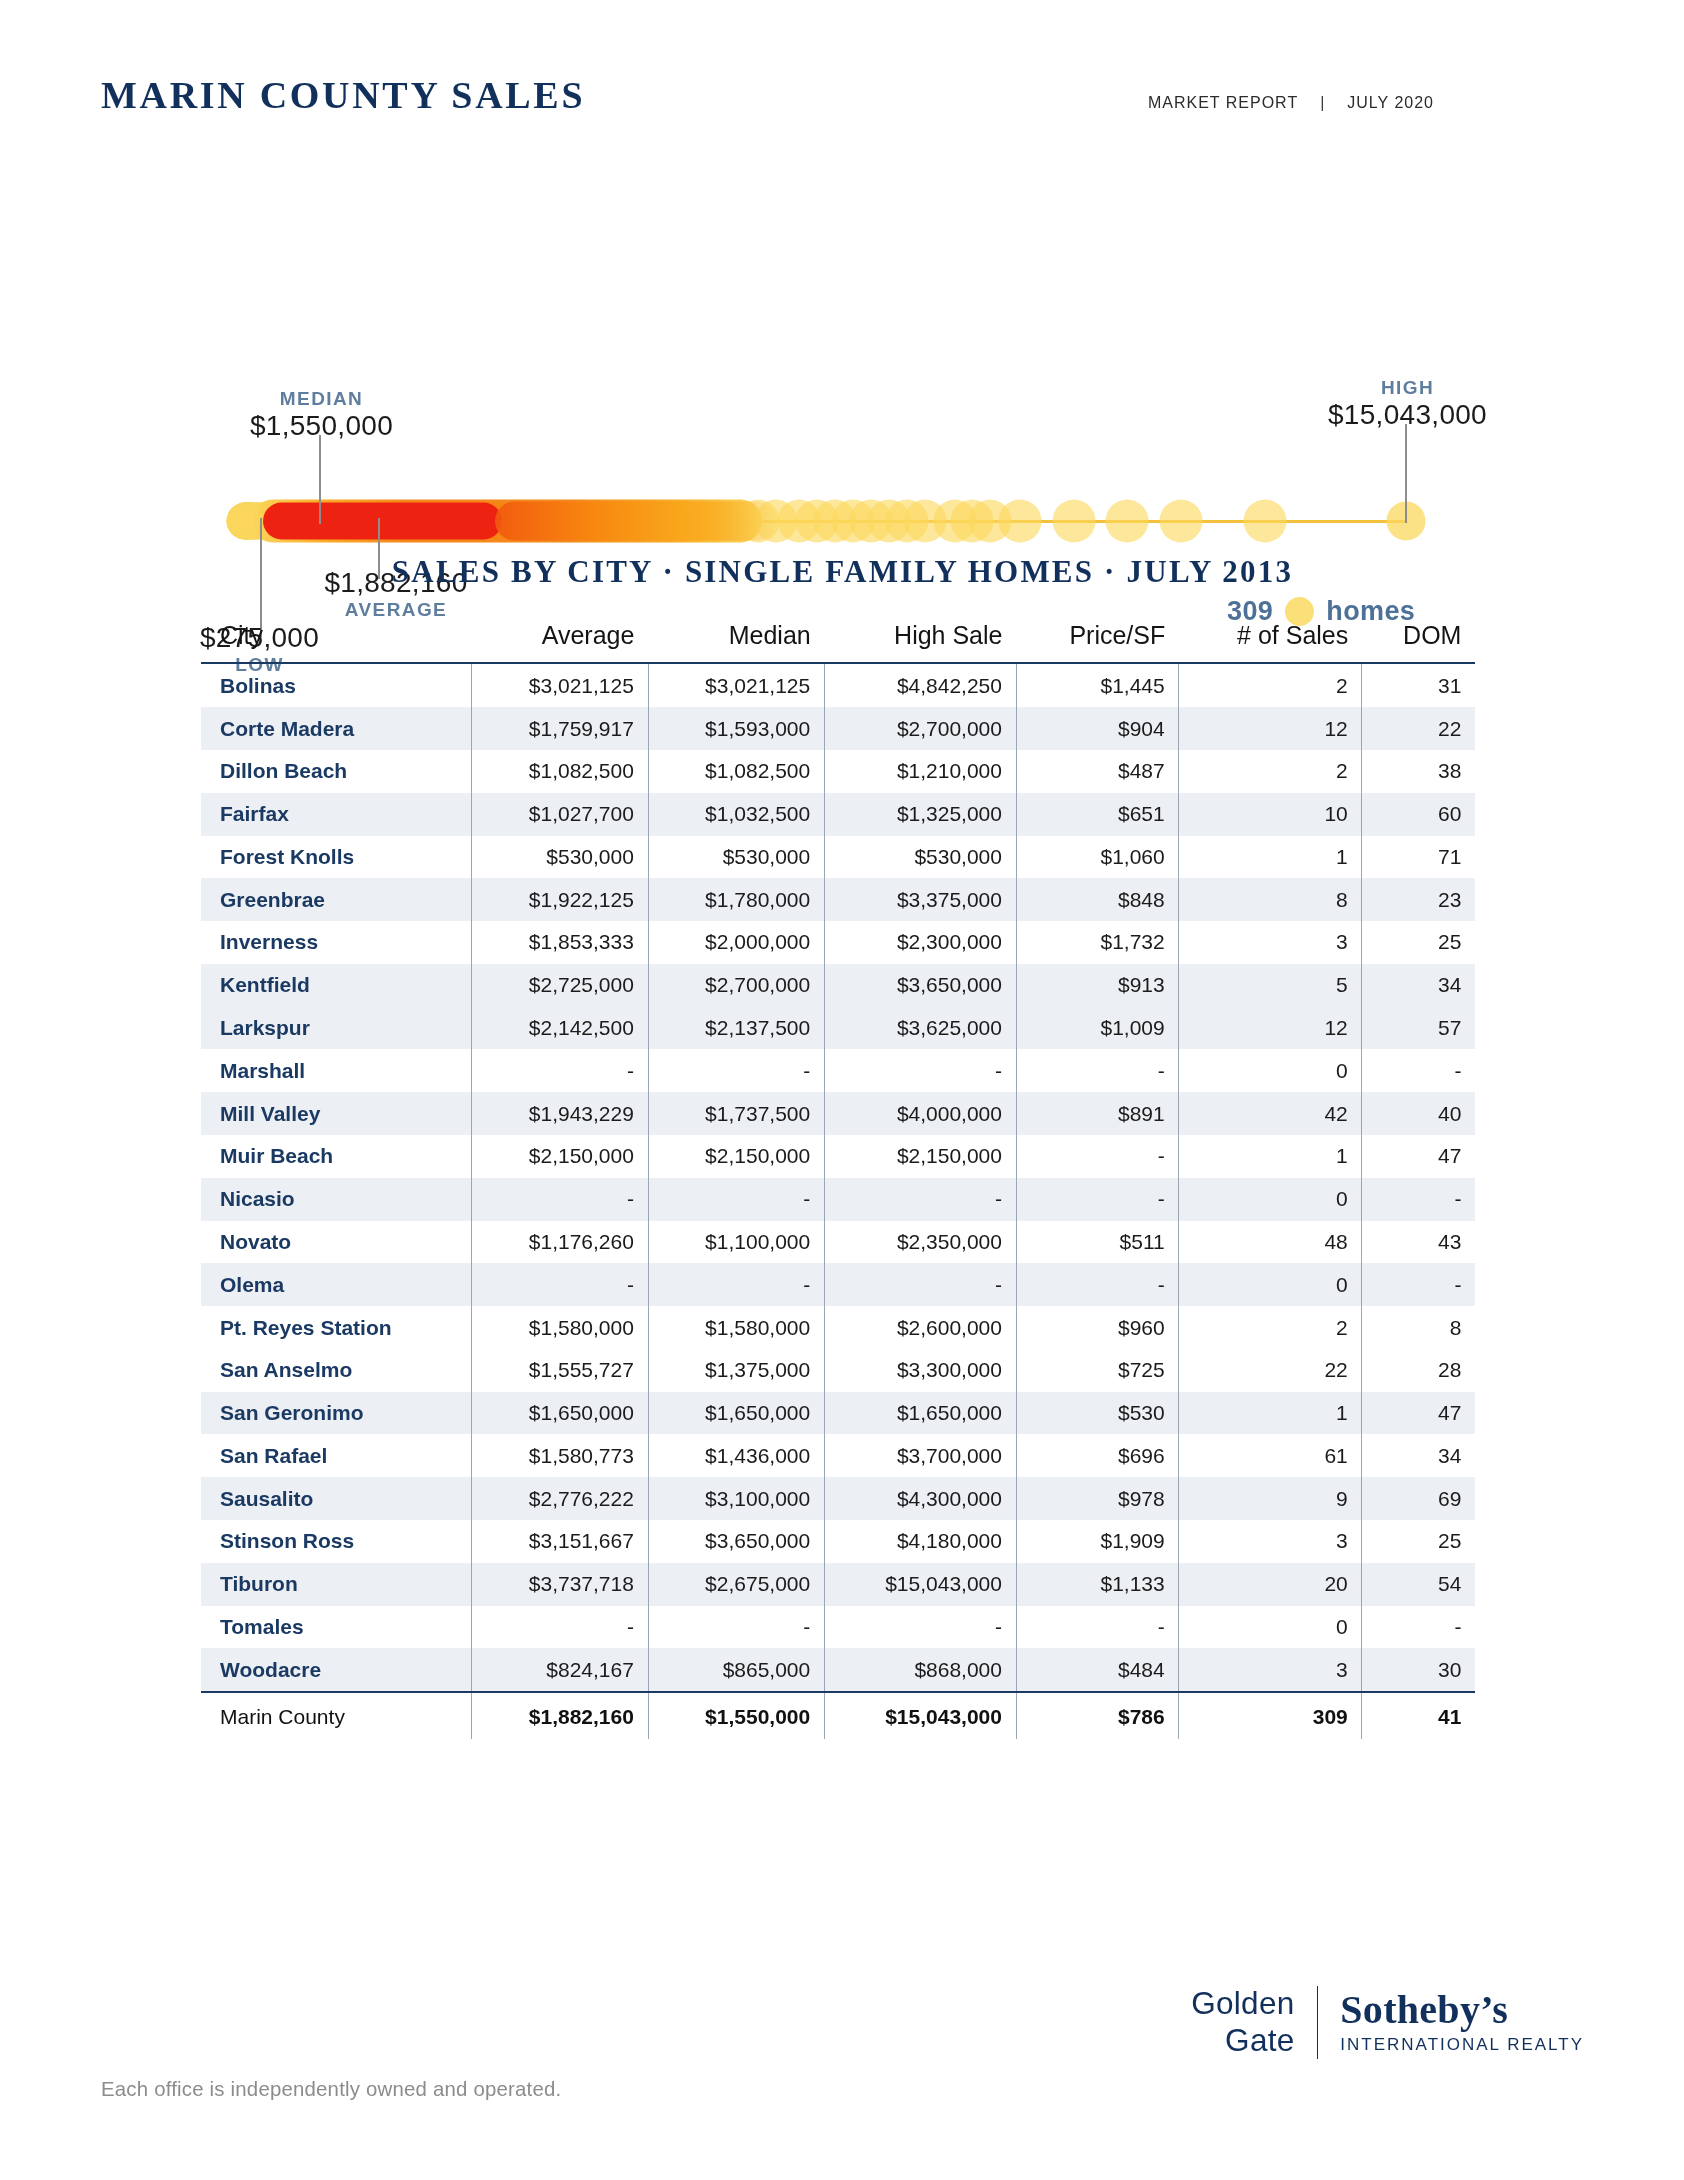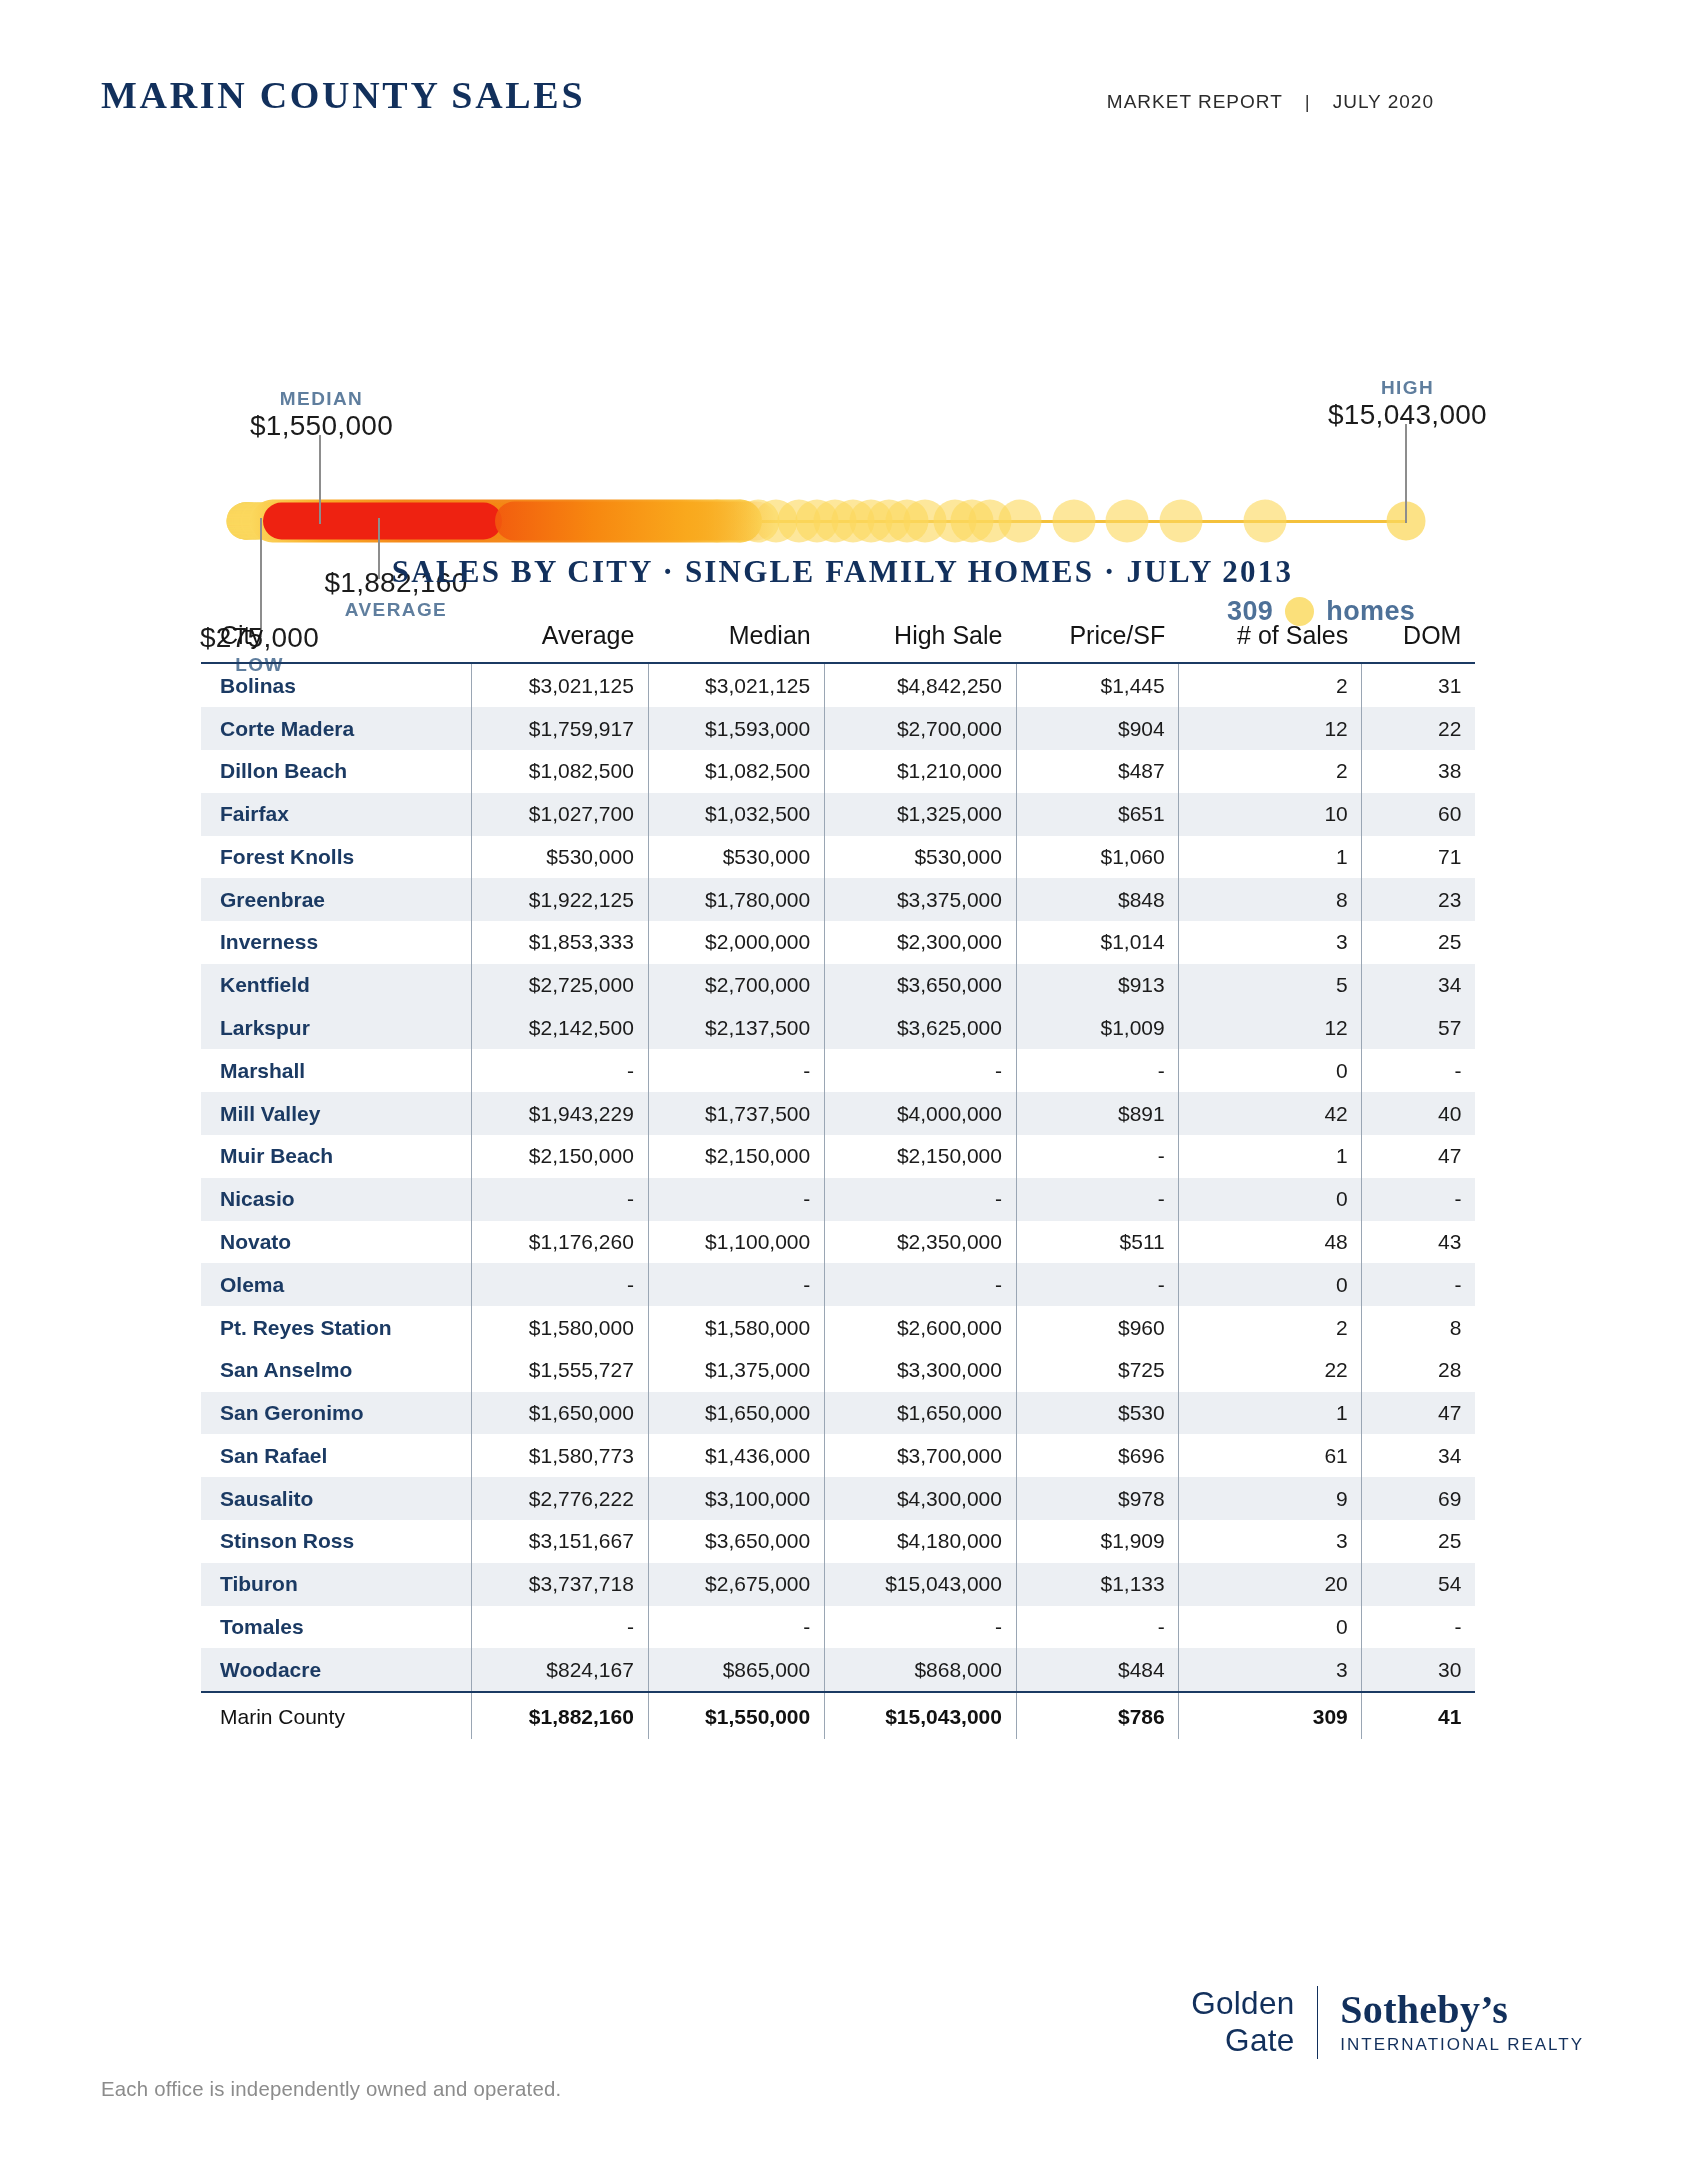--- a/index.html
+++ b/index.html
@@ -18,21 +18,21 @@
     position:absolute; left:0; top:73px; width:1535px;
     display:flex; align-items:baseline; justify-content:space-between;
     padding:0 101px 0 101px; box-sizing:border-box;
   }
   .report-title {
     font-family:"Liberation Serif", serif;
     font-size:38px; font-weight:700; color:#12305c;
     letter-spacing:2.7px; white-space:nowrap;
   }
   .header-meta {
-    font-size:19px; color:#2b2b2b; letter-spacing:1px;
+    font-size:16px; color:#2b2b2b; letter-spacing:1px;
     white-space:nowrap; display:flex; align-items:baseline; gap:22px;
     font-weight:300;
   }
   .header-meta .sep { color:#3a3a3a; }
 
   
   .strip-wrap { position:absolute; left:0; top:179px; width:1685px; height:341px; }
 
   .axis-line {
     position:absolute; left:249px; top:341px; width:1158px; height:2.6px;
@@ -457,21 +457,21 @@
             <td>$3,375,000</td>
             <td>$848</td>
             <td>8</td>
             <td>23</td>
           </tr>
           <tr>
             <td class="city">Inverness</td>
             <td>$1,853,333</td>
             <td>$2,000,000</td>
             <td>$2,300,000</td>
-            <td>$1,014</td>
+            <td>$1,732</td>
             <td>3</td>
             <td>25</td>
           </tr>
           <tr class="alt">
             <td class="city">Kentfield</td>
             <td>$2,725,000</td>
             <td>$2,700,000</td>
             <td>$3,650,000</td>
             <td>$913</td>
             <td>5</td>

